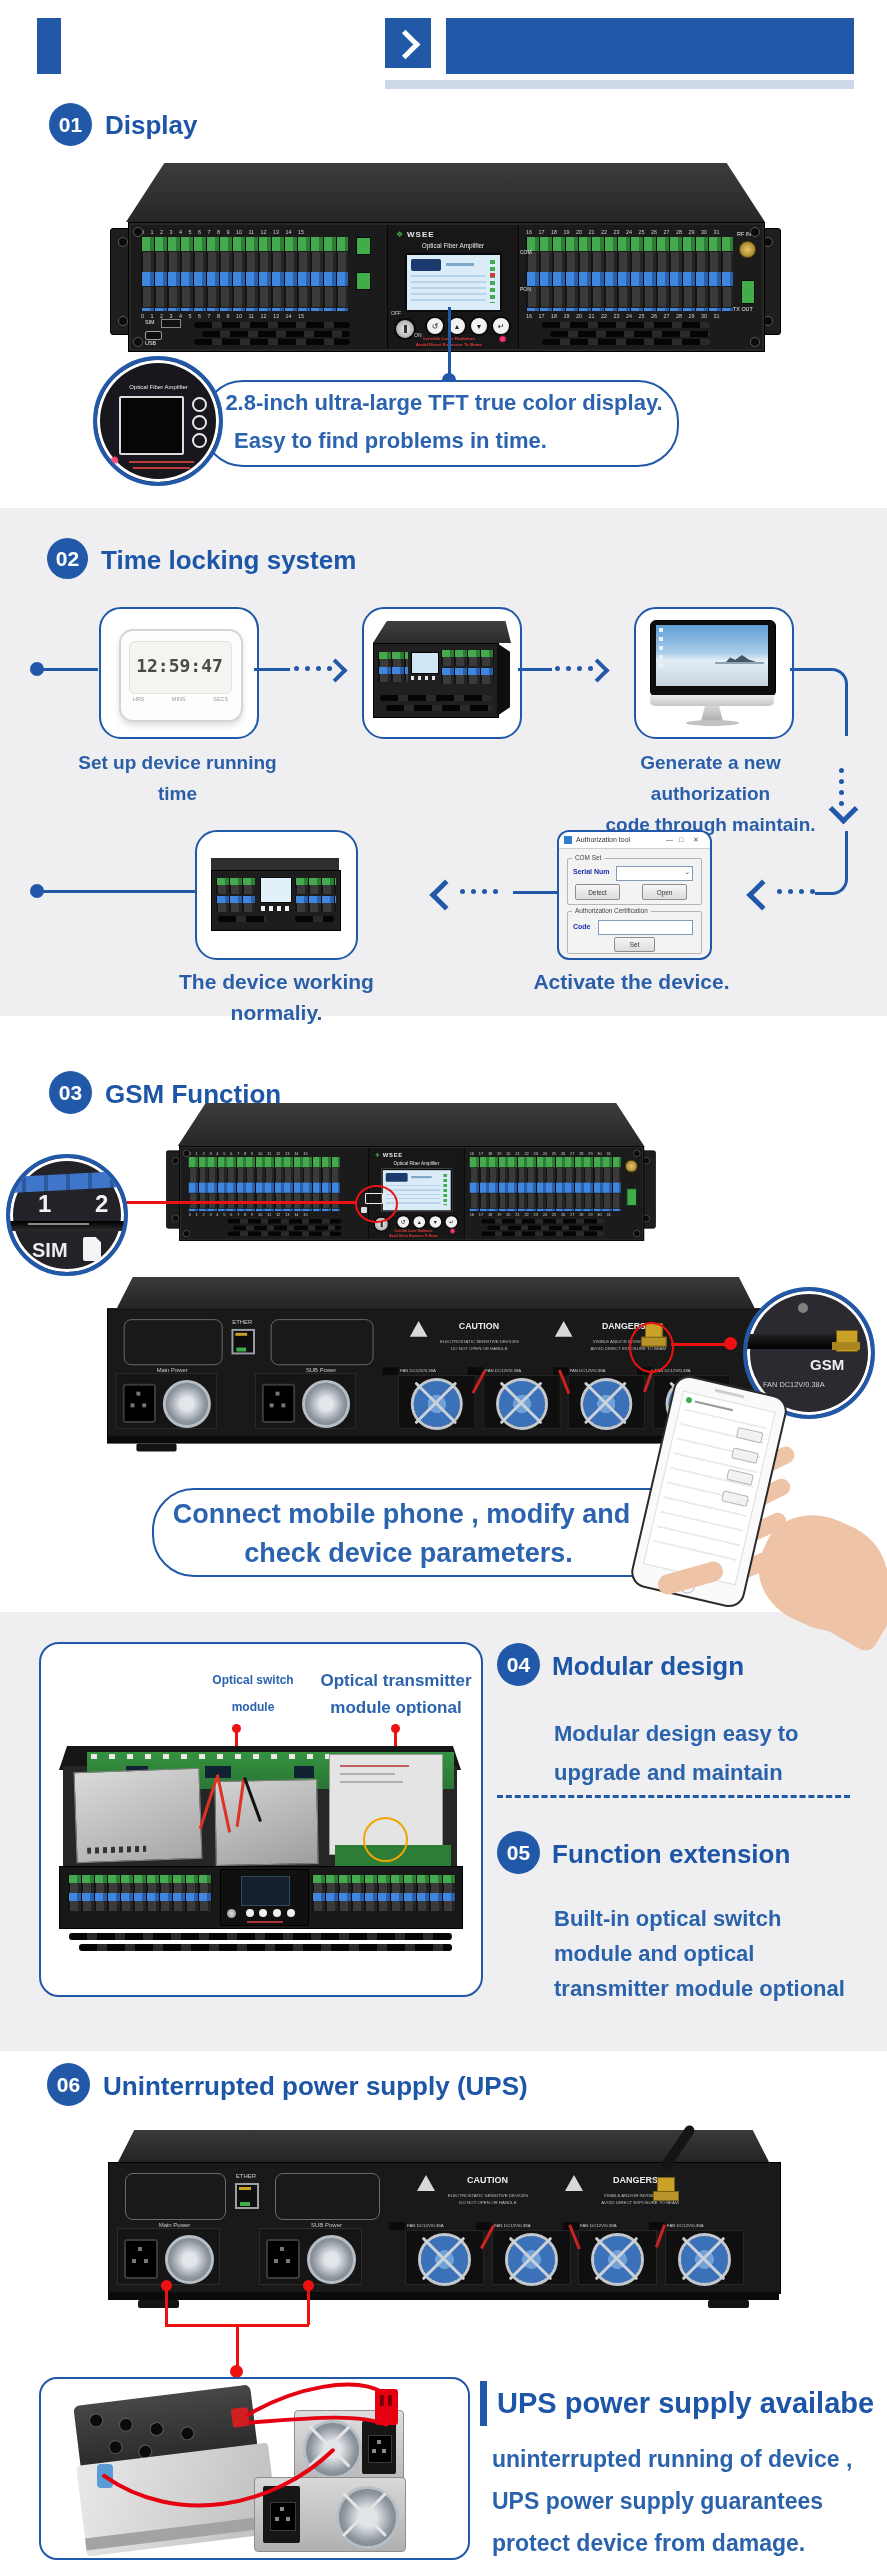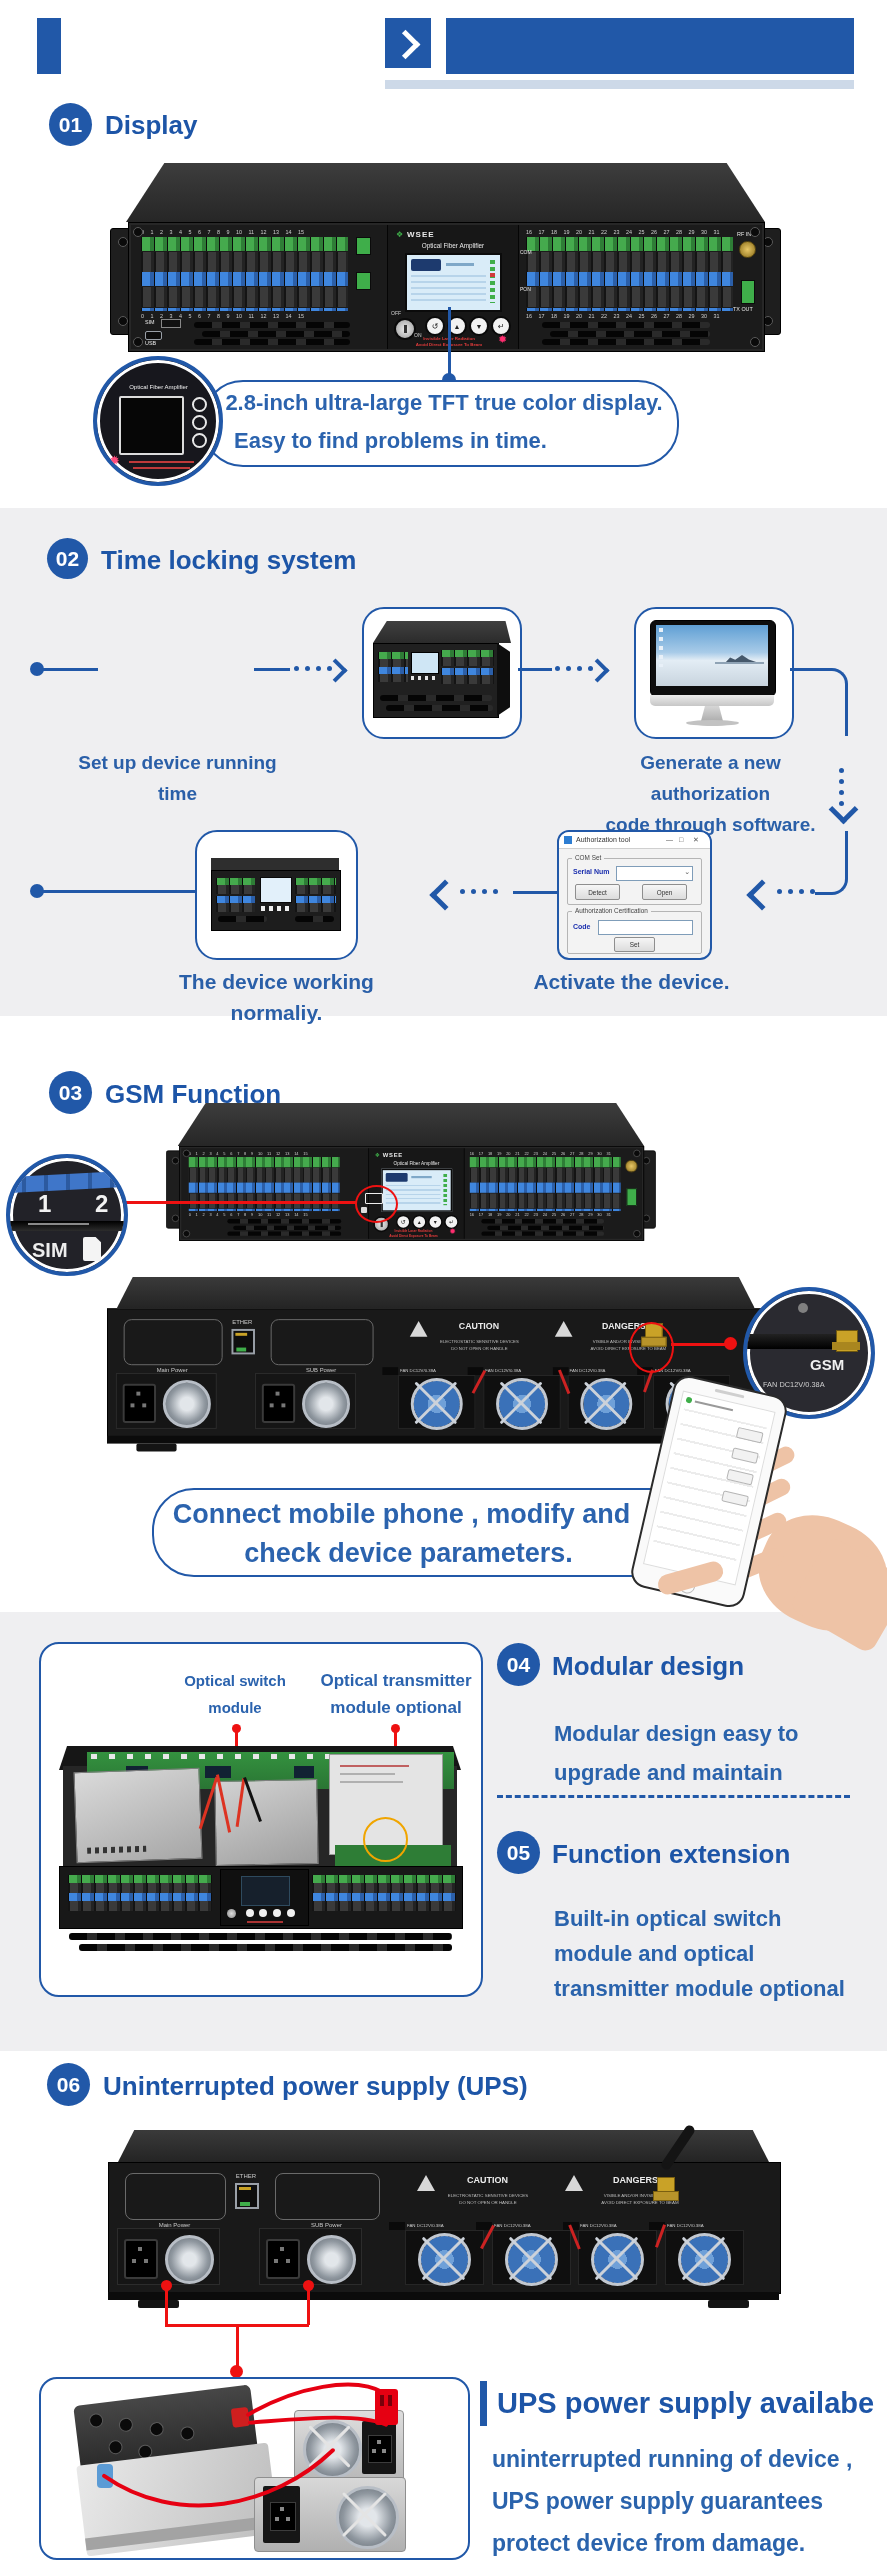--- a/index.html
+++ b/index.html
@@ -186,20 +186,31 @@
     <div class="abs" style="left:32px;top:101px;width:65px;height:2px;background:#c03a3a;"></div>
     <div class="abs" style="left:36px;top:107px;width:57px;height:2px;background:#c03a3a;"></div>
   </div>
 
   <div class="band" style="top:508px;height:508px;"></div>
   <div class="num-circle" style="left:47px;top:538px;width:41px;height:41px;">02</div>
   <div class="h-title" style="left:101px;top:545px;">Time locking system</div>
 
   <div class="fdot" style="left:30px;top:662px;width:14px;height:14px;"></div>
   <div class="fline" style="left:43px;top:668px;width:55px;"></div>
+  <div class="card" style="left:99px;top:607px;width:156px;height:128px;">
+    <div class="abs" style="left:18px;top:20px;width:120px;height:89px;background:#fdfdfd;border:2px solid #d5d5d5;border-radius:14px;box-shadow:0 4px 6px rgba(0,0,0,0.12);">
+      <div class="abs" style="left:8px;top:10px;width:101px;height:51px;background:#f4f4f1;border:1px solid #e2e2e0;border-radius:6px;"></div>
+      <div class="abs" style="left:8px;top:24px;width:101px;text-align:center;font-family:'DejaVu Sans Mono',monospace;font-weight:bold;font-size:18px;color:#4a4a4a;">12:59:47</div>
+      <div class="abs" style="left:12px;top:65px;width:95px;display:flex;justify-content:space-between;font-size:5.4px;color:#9a9a9a;">
+        <span>HRS</span>
+        <span>MINS</span>
+        <span>SECS</span>
+      </div>
+    </div>
+  </div>
   <div class="fline" style="left:254px;top:668px;width:36px;"></div>
   <div class="hdots" style="left:294px;top:666px;">
       <i></i>
       <i></i>
       <i></i>
       <i></i>
     </div>
   <span class="chv chv-r" style="left:327px;top:662px;width:13px;height:13px;"></span>
 
   <div class="card" style="left:362px;top:607px;width:156px;height:128px;overflow:hidden;">
@@ -243,21 +254,21 @@
       <div class="abs" style="left:51px;top:86px;width:22px;height:15px;background:linear-gradient(#d6d6d6,#aeaeae);clip-path:polygon(18% 0,82% 0,100% 100%,0 100%);"></div>
       <div class="abs" style="left:36px;top:100px;width:53px;height:6px;background:#c2c2c2;border-radius:50%;"></div>
     </div>
   </div>
   <div class="fline" style="left:790px;top:668px;width:30px;"></div>
   <div class="abs" style="left:817px;top:668px;width:28px;height:65px;border-top:3px solid #2158a8;border-right:3px solid #2158a8;border-top-right-radius:16px;"></div>
 
   <div class="cap" style="left:59px;top:747px;width:237px;">Set up device running time</div>
   <div class="cap" style="left:589px;top:747px;width:243px;">
     <div>Generate a new authorization</div>
-      <div>code through software.</div>
+      <div>code through maintain.</div>
   </div>
 
   <div class="vdots" style="left:839px;top:768px;">
       <i></i>
       <i></i>
       <i></i>
       <i></i>
     </div>
   <span class="chv chv-d" style="left:833px;top:799px;width:16px;height:16px;"></span>
   <div class="abs" style="left:815px;top:831px;width:30px;height:61px;border-right:3px solid #2158a8;border-bottom:3px solid #2158a8;border-bottom-right-radius:16px;"></div>
@@ -518,21 +529,21 @@
         <div class="abs" style="left:61px;top:87px;width:24px;height:9px;border:1px solid #b5b5b5;border-radius:2px;background:#f2f2f2;"></div>
       </div>
       <div class="abs" style="left:48px;top:195px;width:14px;height:14px;border:1.5px solid #bbb;border-radius:50%;"></div>
     </div>
     <div class="skin" style="left:36px;top:197px;width:67px;height:20px;transform:rotate(-16deg);"></div>
     <div class="skin" style="left:182px;top:182px;width:94px;height:84px;transform:rotate(30deg);"></div>
   </div>
 
   <div class="band" style="top:1612px;height:439px;"></div>
   <div class="card" style="left:39px;top:1642px;width:440px;height:351px;border-radius:20px;"></div>
-  <div class="co-text" style="left:156px;top:1667px;width:158px;font-size:15px;line-height:27px;white-space:normal;">
+  <div class="co-text" style="left:174px;top:1667px;width:158px;font-size:12px;line-height:27px;white-space:normal;">
     <div>Optical switch</div>
       <div>module</div>
   </div>
   <div class="co-text" style="left:316px;top:1667px;width:160px;font-size:17px;line-height:27px;white-space:normal;">
     <div>Optical transmitter</div>
       <div>module optional</div>
   </div>
   <div class="rdot" style="left:232px;top:1724px;width:9px;height:9px;"></div>
   <div class="rdot" style="left:391px;top:1724px;width:9px;height:9px;"></div>
   <div class="rline" style="left:235px;top:1732px;width:2.5px;height:59px;"></div>

